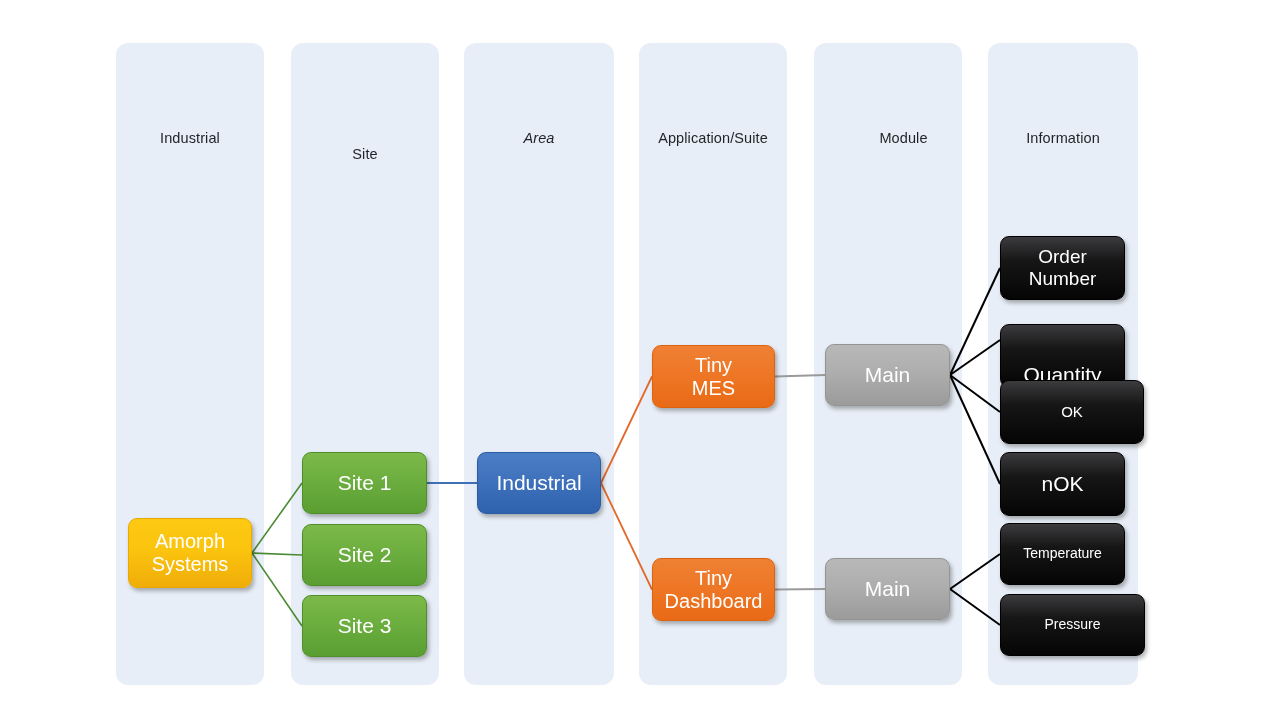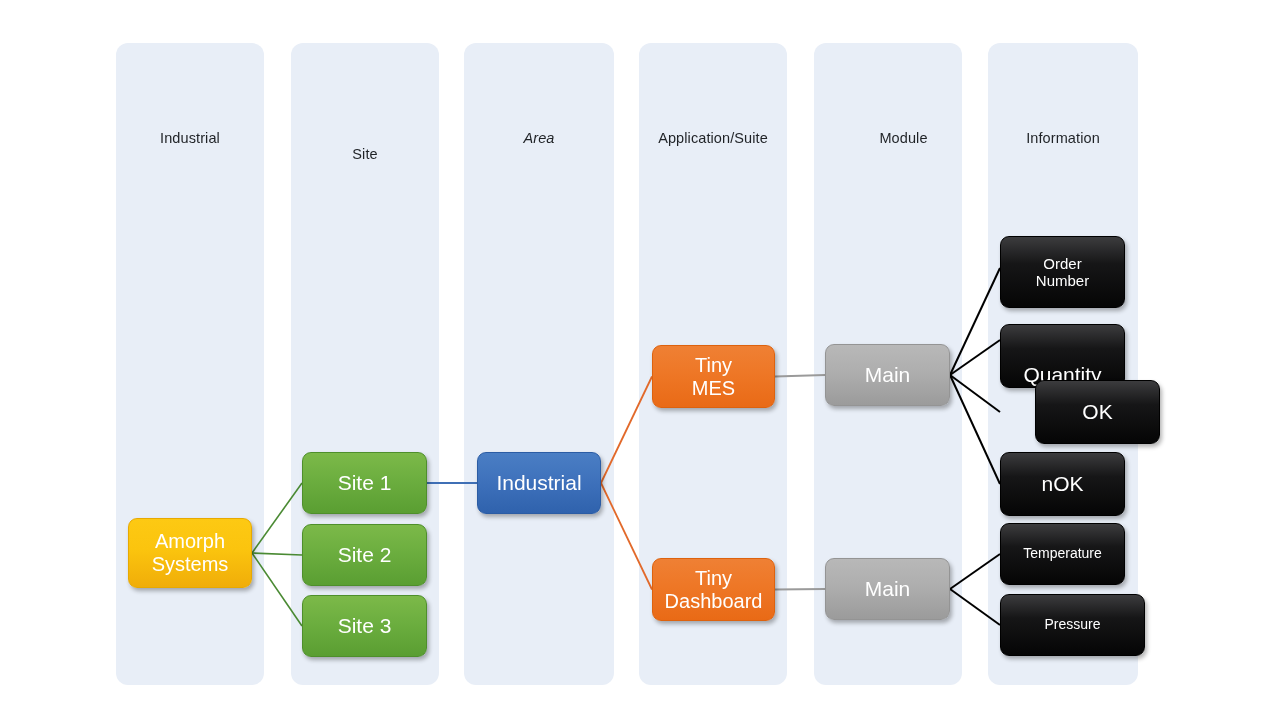--- a/index.html
+++ b/index.html
@@ -109,21 +109,21 @@
       <div class="node n-green" style="left: 302px; top: 452px; width: 125px; height: 62px; font-size: 21px;"><span>Site 1</span></div>
       <div class="node n-green" style="left: 302px; top: 524px; width: 125px; height: 62px; font-size: 21px; align-items: center;"><span>Site 2</span></div>
       <div class="node n-green" style="left: 302px; top: 595px; width: 125px; height: 62px; font-size: 21px;"><span>Site 3</span></div>
       <div class="node n-blue" style="left: 477px; top: 452px; width: 124px; height: 62px; font-size: 21px;"><span>Industrial</span></div>
       <div class="node n-orange" style="left: 652px; top: 345px; width: 123px; height: 63px; font-size: 20px;"><span>Tiny
 MES</span></div>
       <div class="node n-orange" style="left: 652px; top: 558px; width: 123px; height: 63px; font-size: 20px;"><span>Tiny
 Dashboard</span></div>
       <div class="node n-gray" style="left: 825px; top: 344px; width: 125px; height: 62px; font-size: 21px;"><span>Main</span></div>
       <div class="node n-gray" style="left: 825px; top: 558px; width: 125px; height: 62px; font-size: 21px;"><span>Main</span></div>
-      <div class="node n-black" style="left: 1000px; top: 236px; width: 125px; height: 72px; font-size: 15px;"><span>Order
+      <div class="node n-black" style="left: 1000px; top: 236px; width: 125px; height: 64px; font-size: 19px;"><span>Order
 Number</span></div>
       <div class="node n-black" style="left: 1000px; top: 324px; width: 125px; height: 64px; font-size: 21px; align-items: flex-end;"><span>Quantity</span></div>
-      <div class="node n-black" style="left: 1000px; top: 380px; width: 125px; height: 64px; font-size: 21px; margin-left: 35px;"><span>OK</span></div>
+      <div class="node n-black" style="left: 1000px; top: 380px; width: 144px; height: 64px; font-size: 15px;"><span>OK</span></div>
       <div class="node n-black" style="left: 1000px; top: 452px; width: 125px; height: 64px; font-size: 21px;"><span>nOK</span></div>
       <div class="node n-black" style="left: 1000px; top: 523px; width: 125px; height: 62px; font-size: 14px;"><span>Temperature</span></div>
       <div class="node n-black" style="left: 1000px; top: 594px; width: 145px; height: 62px; font-size: 14px;"><span>Pressure</span></div>
     </div>
 </div>
 
 </body></html>

